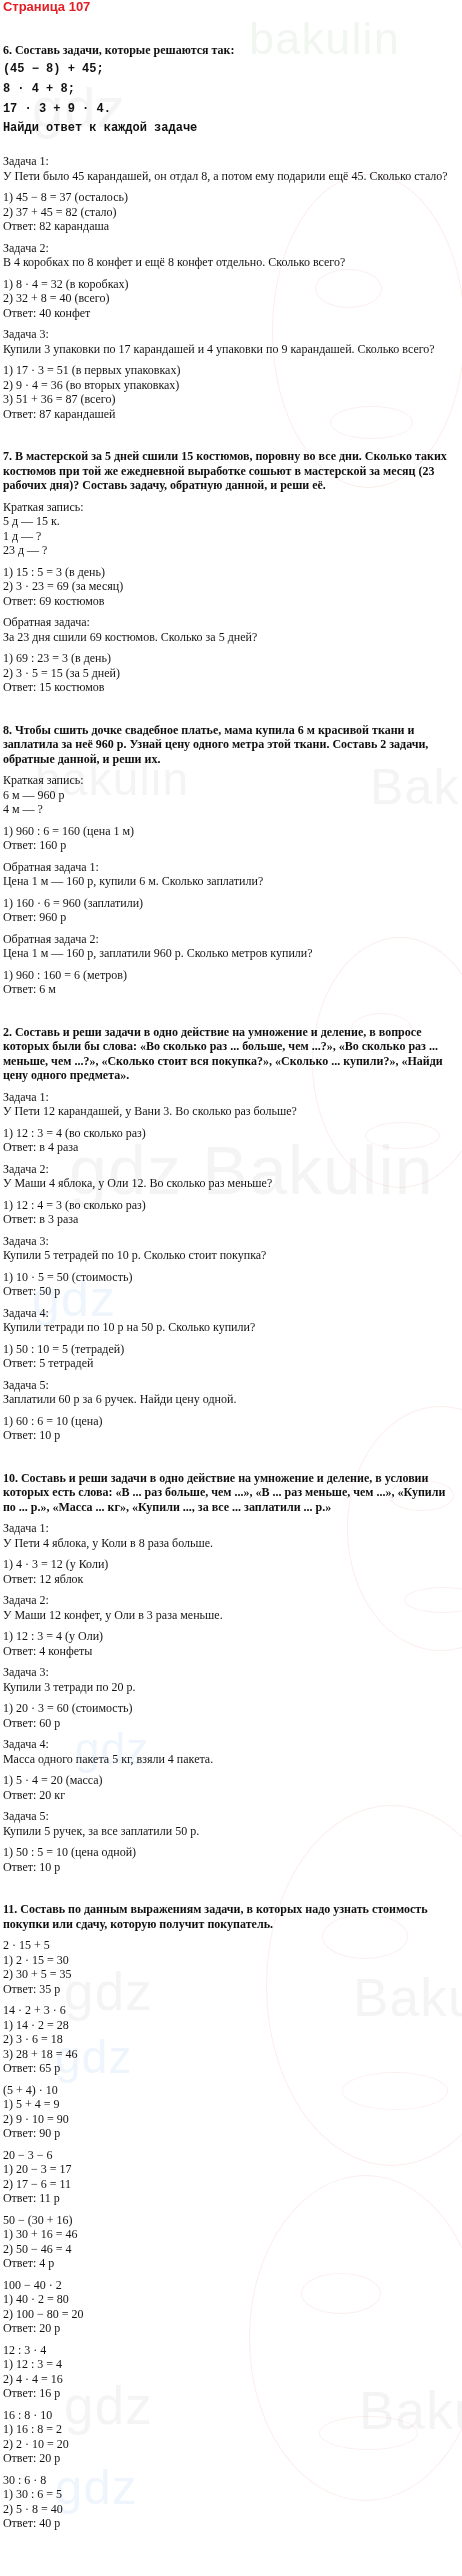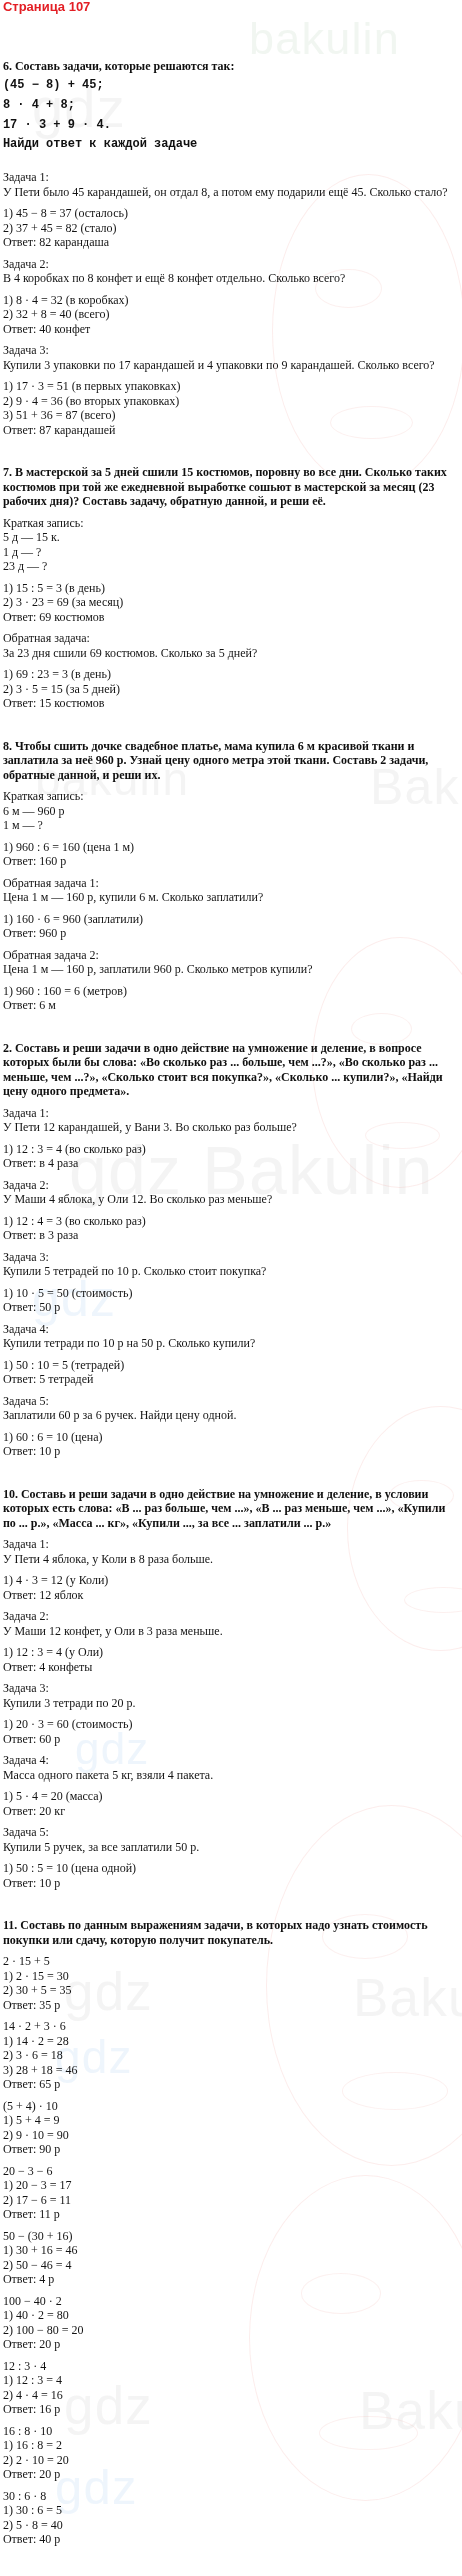--- a/index.html
+++ b/index.html
@@ -24,21 +24,21 @@
   }
   .page-title {
     font-family: "Liberation Sans", sans-serif;
     font-size: 13px;
     font-weight: bold;
     color: #e31e24;
     margin: 0;
     line-height: 10.4px;
   }
   .problem { margin-top: 28px; }
-  .problem-6 { margin-top: 46px; }
+  .problem-6 { margin-top: 30px; }
   p.stmt-line {
     margin: 0;
     font-size: 12px;
     line-height: 14.5px;
     font-weight: bold;
     color: #101010;
   }
   .stmt-line + .stmt-line { margin-top: 5.2px; font-family: Liberation Mono, monospace; }
   .problem-6 .statement { margin-bottom: 18.5px; }
   .para { margin-top: 7px; }
@@ -181,21 +181,21 @@
             <p class="line">Ответ: 15 костюмов</p>
           </div>
         </section>
         <section class="problem problem-8">
           <div class="statement">
             <p class="stmt-line">8. Чтобы сшить дочке свадебное платье, мама купила 6 м красивой ткани и заплатила за неё 960 р. Узнай цену одного метра этой ткани. Составь 2 задачи, обратные данной, и реши их.</p>
           </div>
           <div class="para">
             <p class="line">Краткая запись:</p>
             <p class="line">6 м — 960 р</p>
-            <p class="line">1 м — ?</p>
+            <p class="line">4 м — ?</p>
           </div>
           <div class="para">
             <p class="line">1) 960 : 6 = 160 (цена 1 м)</p>
             <p class="line">Ответ: 160 р</p>
           </div>
           <div class="para">
             <p class="line">Обратная задача 1:</p>
             <p class="line">Цена 1 м — 160 р, купили 6 м. Сколько заплатили?</p>
           </div>
           <div class="para">

